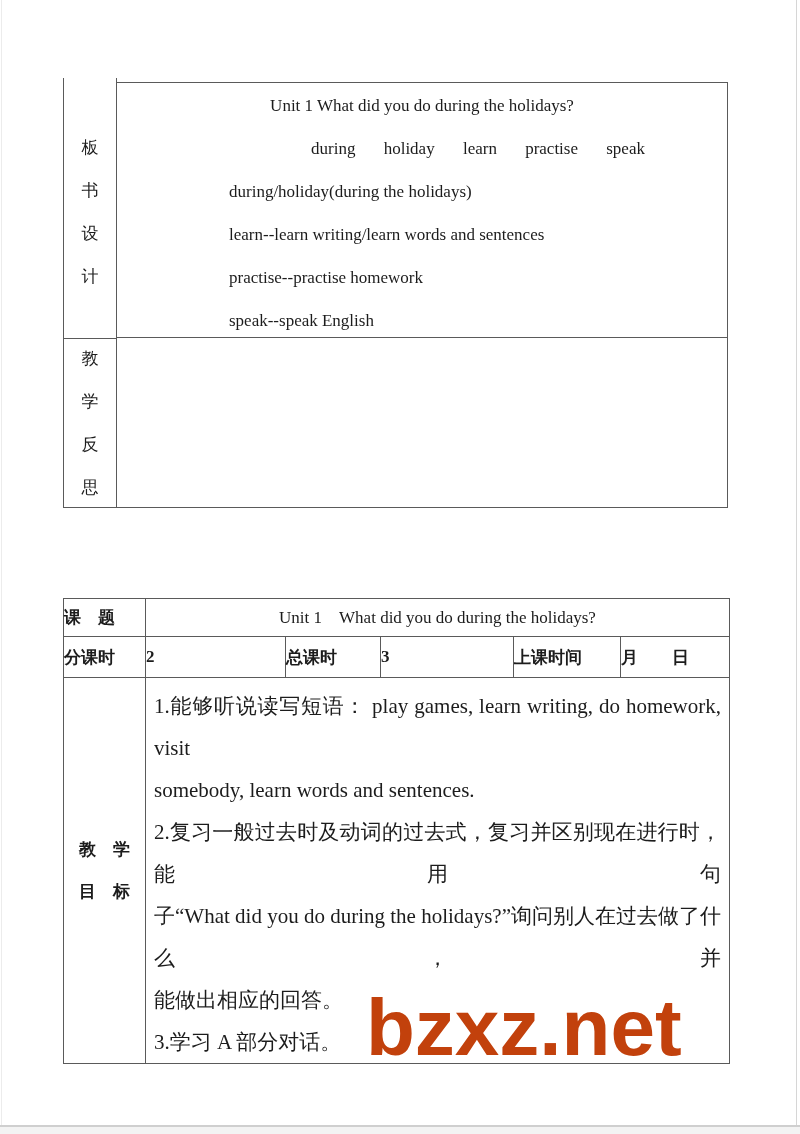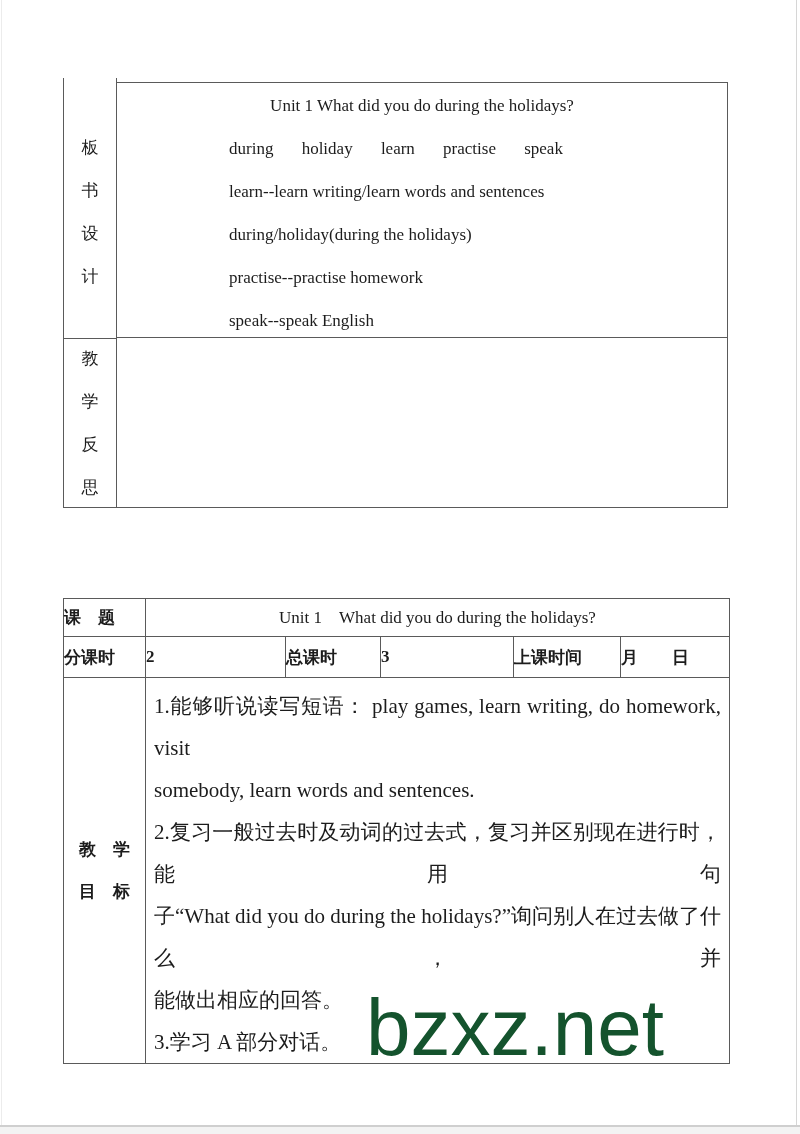--- a/index.html
+++ b/index.html
@@ -5,22 +5,22 @@
   * { margin:0; padding:0; box-sizing:border-box; }
   html,body { width:800px; height:1134px; background:#ffffff; overflow:hidden; }
   body { font-family:"Liberation Serif", serif; color:#1c1c1c; position:relative; }
 
   .page { position:absolute; left:0; top:0; width:800px; height:1134px; background:#ffffff; }
 
   
   .watermark {
     position:absolute; left:366px; top:988px;
     font-family:"Liberation Sans", sans-serif;
-    font-weight:normal; font-size:80px; line-height:1;
-    color:#14532d; letter-spacing:0px; z-index:0;
+    font-weight:bold; font-size:80px; line-height:1;
+    color:#c2410c; letter-spacing:0px; z-index:0;
     user-select:none;
   }
 
   
   .edge-right  { position:absolute; left:796px; top:0; width:1px; height:1134px; background:#d6d6d6; z-index:3; }
   .edge-left   { position:absolute; left:1px;  top:0; width:1px; height:1134px; background:#ececec; z-index:3; }
   .edge-bottom { position:absolute; left:0; top:1125px; width:800px; height:2px; background:#cfcfcf; z-index:3; }
   .edge-bottom-band { position:absolute; left:0; top:1127px; width:800px; height:7px; background:#f3f3f3; z-index:3; }
 
   
@@ -37,21 +37,21 @@
   .t1-left-r2 { height:169px; border-top:1px solid #5a5a5a; }
 
   .t1-main {
     position:absolute; left:116px; top:82px; width:612px; height:426px;
     border:1px solid #5a5a5a; z-index:1; background:transparent;
   }
   .t1-main-r1 { height:255px; border-bottom:1px solid #5a5a5a; padding-top:1px; }
   .t1-main-r2 { height:169px; }
   .t1-line { font-size:17px; line-height:43px; padding-left:112px; white-space:nowrap; }
   .t1-title { text-align:center; padding-left:0; }
-  .t1-vocab { word-spacing:24px; }
+  .t1-vocab { word-spacing:24px;text-align:center; }
 
   
   .t2 {
     position:absolute; left:63px; top:598px; z-index:1;
     border-collapse:collapse; table-layout:fixed; width:666px;
     background:transparent;
   }
   .t2 td { border:1px solid #5a5a5a; font-size:17px; vertical-align:middle; background:transparent; }
   .t2 .hd { font-weight:bold; }
   .t2 .r1 td { height:38px; }
@@ -84,22 +84,22 @@
       <span>学</span>
       <span>反</span>
       <span>思</span>
     </div>
   </div>
 
   <div class="t1-main">
     <div class="t1-main-r1">
       <div class="t1-line t1-title">Unit 1 What did you do during the holidays?</div>
       <div class="t1-line t1-vocab">during holiday learn practise speak</div>
+      <div class="t1-line">during/holiday(during the holidays)</div>
       <div class="t1-line">learn--learn writing/learn words and sentences</div>
-      <div class="t1-line">during/holiday(during the holidays)</div>
       <div class="t1-line">practise--practise homework</div>
       <div class="t1-line">speak--speak English</div>
     </div>
     <div class="t1-main-r2"></div>
   </div>
 
   <table class="t2">
     <colgroup>
       <col style="width:82px">
         <col style="width:140px">

